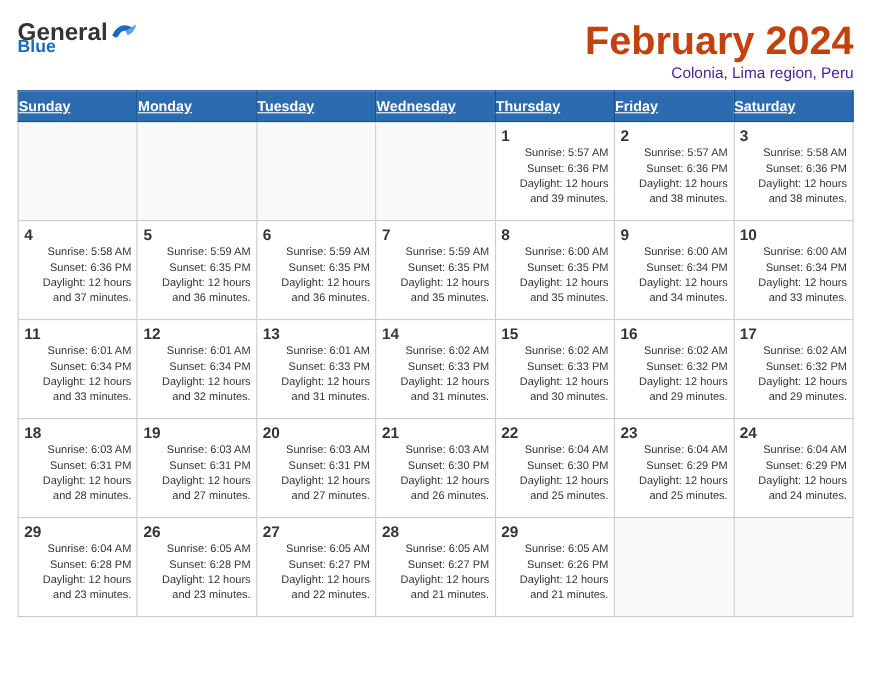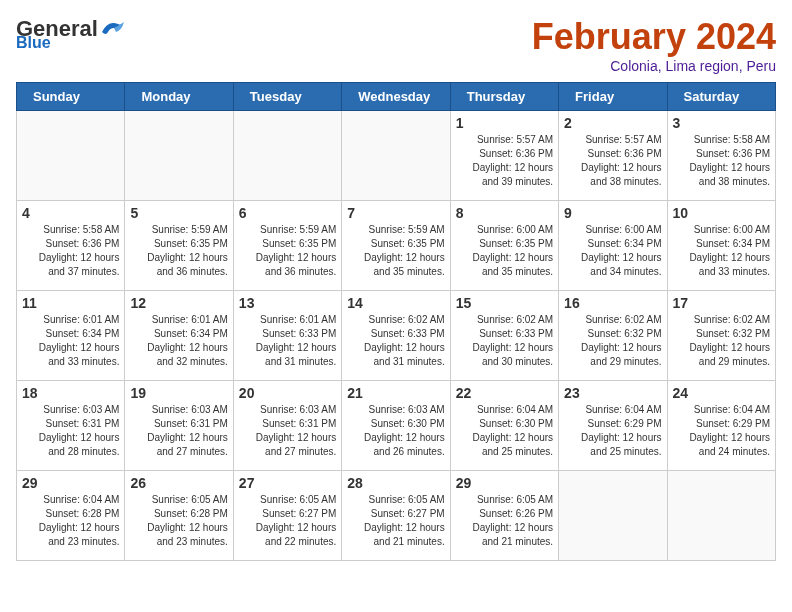--- a/index.html
+++ b/index.html
@@ -50,23 +50,24 @@
     table {
       width: 100%;
       border-collapse: collapse;
       table-layout: fixed;
     }
     th {
       background-color: #2b6cb0;
       color: #fff;
       font-size: 13px;
       font-weight: bold;
-      padding: 6px 16px;
+      padding: 6px 0;
       text-align: left;
       border: 1px solid #1a4f8a;
+      text-decoration: underline;
     }
     td {
       border: 1px solid #ccc;
       vertical-align: top;
       padding: 4px 5px;
       font-size: 10px;
       color: #333;
       height: 90px;
       background: #fff;
     }

